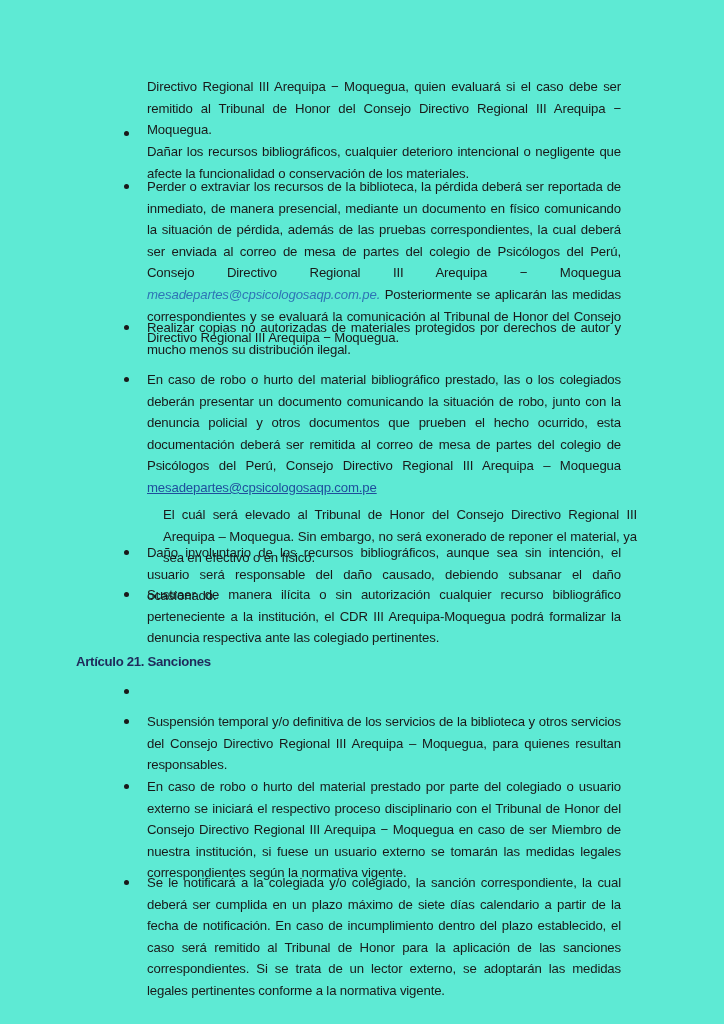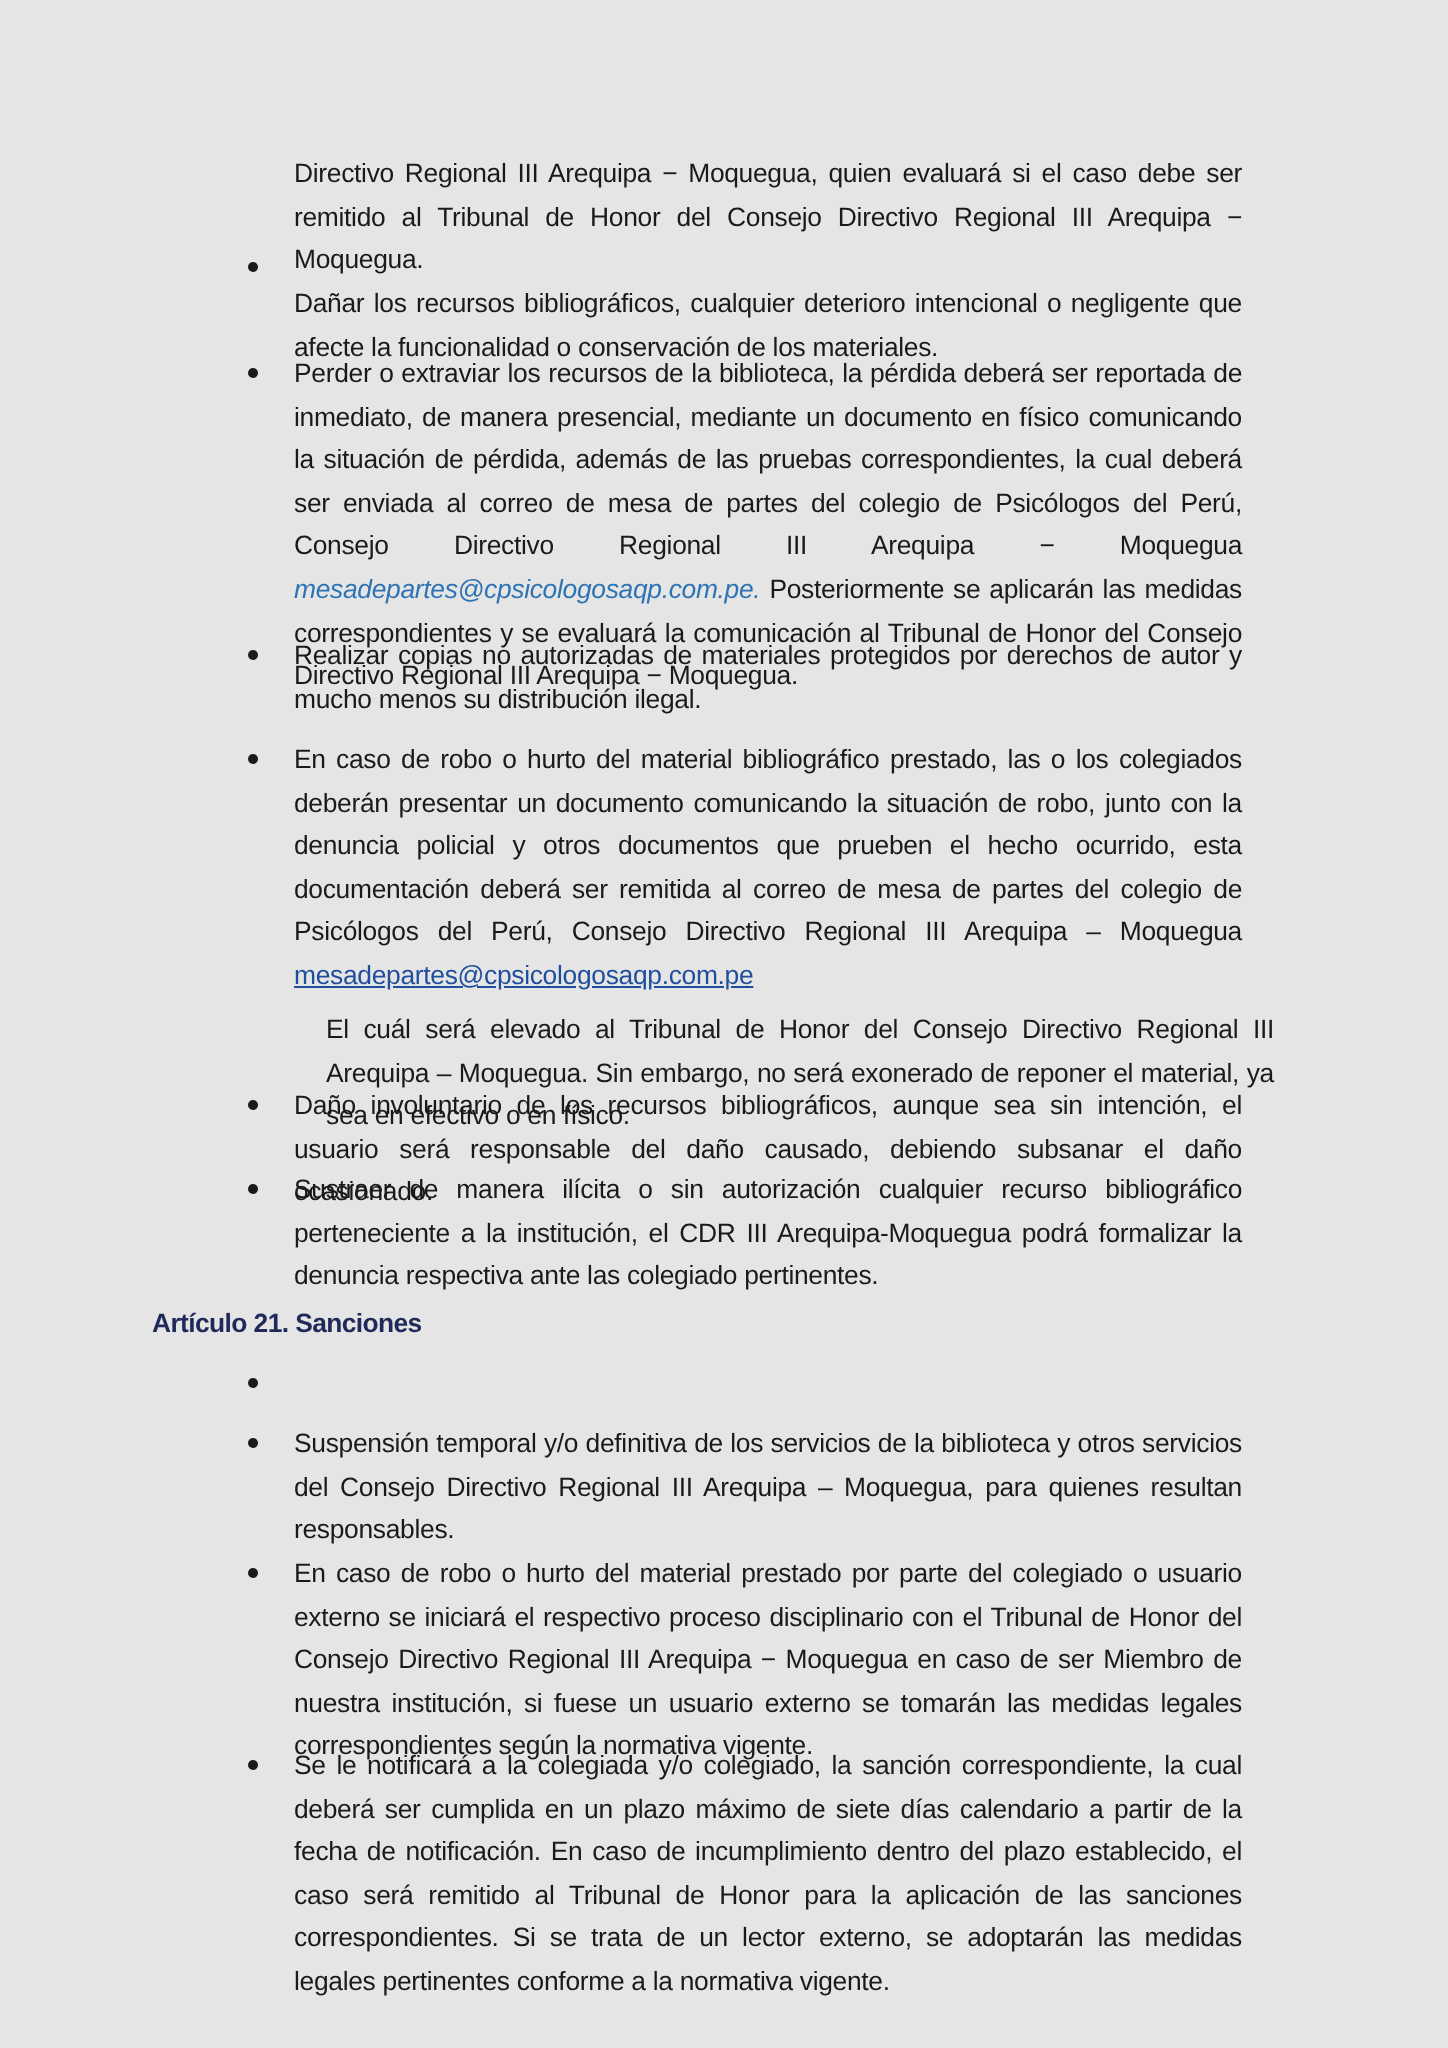--- a/index.html
+++ b/index.html
@@ -1,17 +1,17 @@
 <!DOCTYPE html>
 <html><head>
 <meta charset="utf-8">
 <style>
   html, body { margin: 0; padding: 0; background: #ffffff; }
   body { width: 724px; height: 1024px; position: relative; overflow: hidden; }
-  .page { position: absolute; left: 0; top: 0; width: 724px; height: 1024px; background: #e5e5e5; }
+  .page { position: absolute; left: 0; top: 0; width: 724px; height: 1024px; background: #5eead4; }
   .para {
     position: absolute;
     left: 147px;
     width: 474px;
     font-family: "Liberation Sans", sans-serif;
     font-size: 13.2px;
     line-height: 21.6px;
     color: #1a1a1a;
     text-align: justify;
     letter-spacing: -0.15px;

